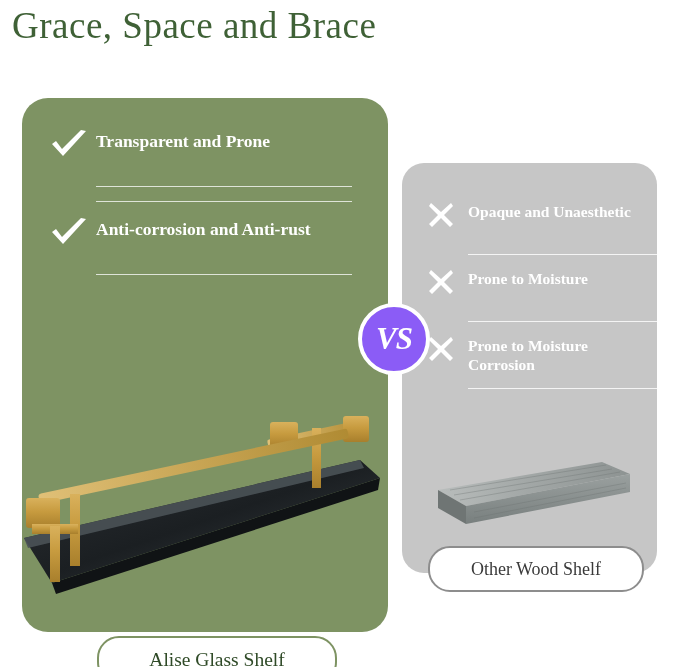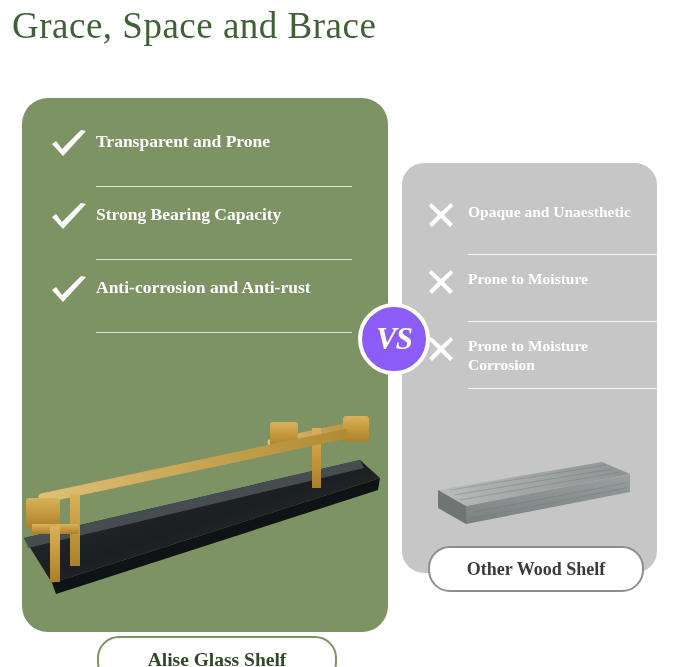--- a/index.html
+++ b/index.html
@@ -140,21 +140,21 @@
   }
 
   
   .pill {
     position: absolute;
     background: #ffffff;
     border: 2px solid #7e9363;
     border-radius: 22px;
     color: #2f4a27;
     font-family: "Liberation Serif", serif;
-    font-weight: bold;
+    font-weight: normal;
     display: flex;
     align-items: center;
     justify-content: center;
   }
   .pill-left {
     left: 97px;
     top: 636px;
     width: 236px;
     height: 44px;
     font-size: 19.5px;
@@ -257,28 +257,20 @@
   <div class="feature-list-green">
     <div class="feat-row">
       <span class="feat-mark">
         <svg width="38" height="30" viewBox="0 0 38 30">
             <path d="M2 14 L13 26 L36 1 L31 0 L12 19 L6 11 Z" fill="#ffffff"></path>
           </svg>
       </span>
       <span class="feat-text">Transparent and Prone</span>
     </div>
     <div class="divider-green"></div>
-    <div class="feat-row">
-      <span class="feat-mark">
-        <svg width="38" height="30" viewBox="0 0 38 30">
-            <path d="M2 14 L13 26 L36 1 L31 0 L12 19 L6 11 Z" fill="#ffffff"></path>
-          </svg>
-      </span>
-      <span class="feat-text">Strong Bearing Capacity</span>
-    </div>
     <div class="divider-green"></div>
     <div class="feat-row">
       <span class="feat-mark">
         <svg width="38" height="30" viewBox="0 0 38 30">
             <path d="M2 14 L13 26 L36 1 L31 0 L12 19 L6 11 Z" fill="#ffffff"></path>
           </svg>
       </span>
       <span class="feat-text">Anti-corrosion and Anti-rust</span>
     </div>
     <div class="divider-green"></div>

